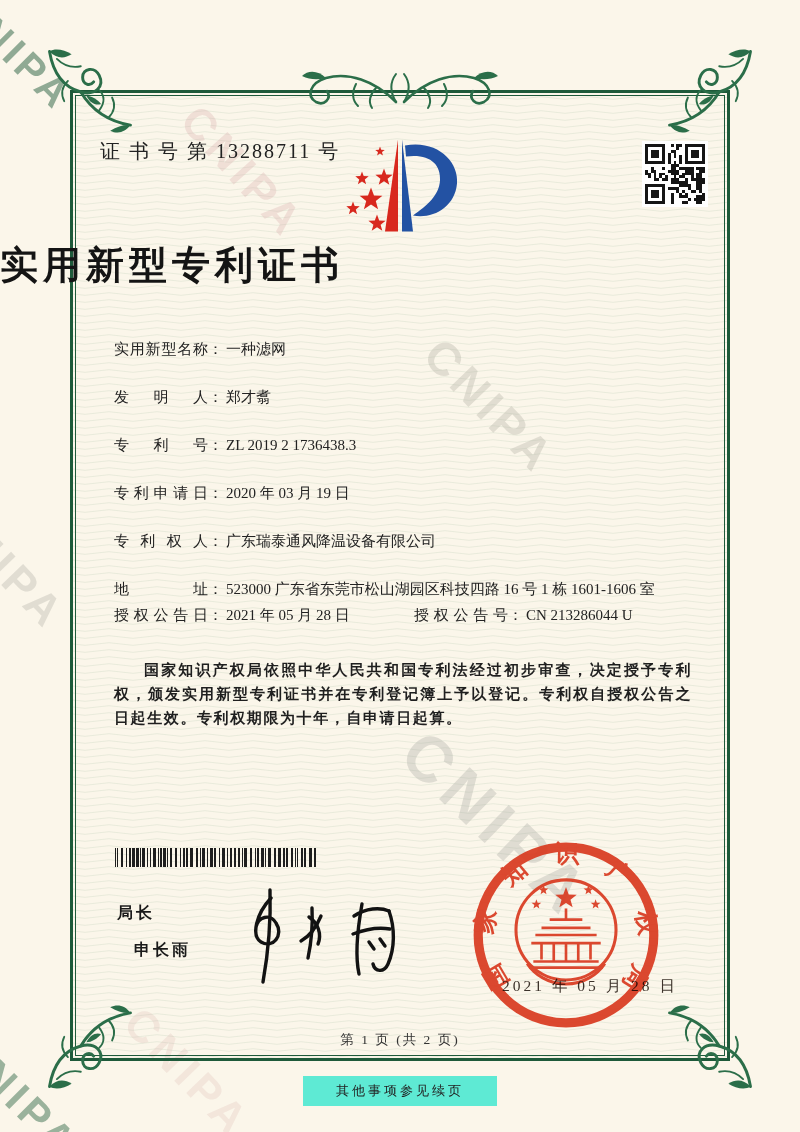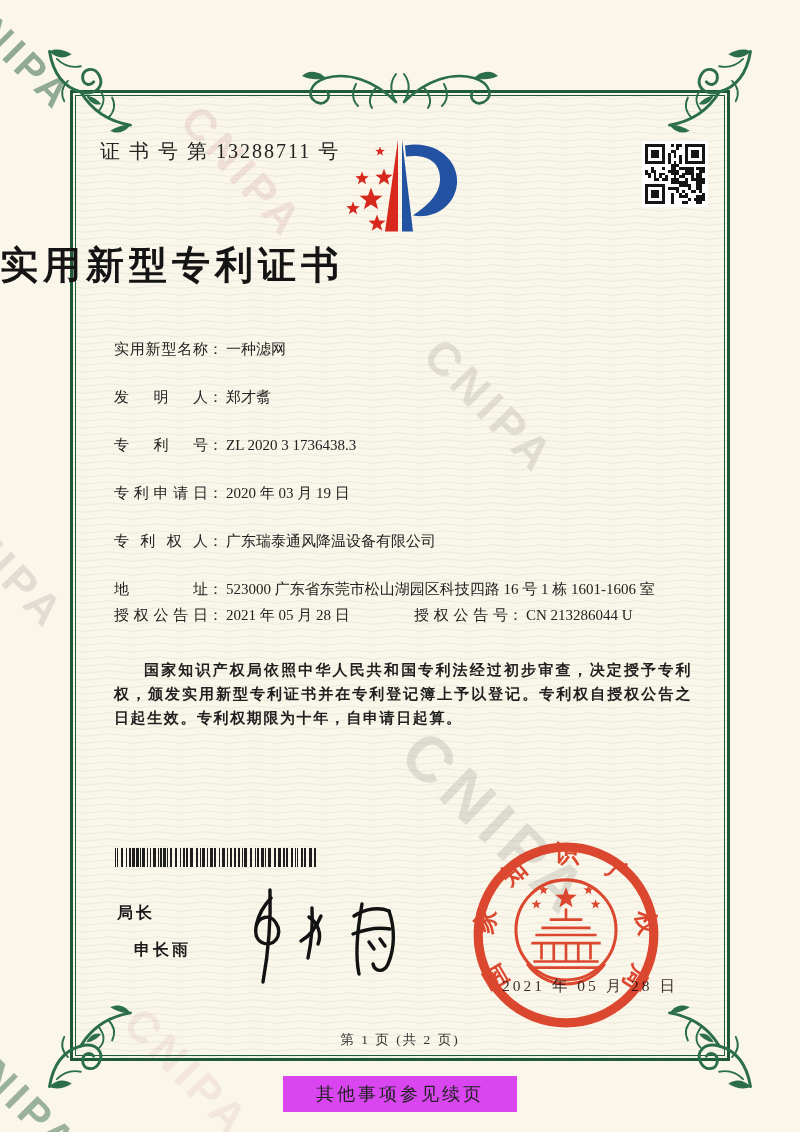--- a/index.html
+++ b/index.html
@@ -56,21 +56,21 @@
                 font-weight:600;font-size:16px;letter-spacing:3px;color:#1a1a1a;}
   .signer-name{position:absolute;left:117px;top:940px;font-family:"Liberation Sans","DejaVu Sans",sans-serif;
                font-weight:600;font-size:16px;letter-spacing:3px;color:#1a1a1a;margin-left:17px;}
   .sig-script{position:absolute;left:226px;top:884px;width:200px;height:102px;}
 
   .seal-date{position:absolute;left:502px;top:976px;font-size:15.5px;letter-spacing:3px;color:#3c332b;z-index:4;}
   .seal{position:absolute;left:468px;top:837px;width:196px;height:196px;z-index:5;mix-blend-mode:multiply;opacity:.93;}
 
   .page-num{position:absolute;left:0;top:1031px;width:800px;text-align:center;font-size:13.5px;letter-spacing:2px;color:#333;}
   .cont-note{position:absolute;left:0;top:1076px;width:800px;text-align:center;z-index:4;}
-  .cont-note span{display:inline-block;background:#d946ef;padding:6px 33px;font-size:18px;letter-spacing:3px;color:#222;}
+  .cont-note span{display:inline-block;background:#5eead4;padding:6px 33px;font-size:13px;letter-spacing:3px;color:#222;}
 </style>
 </head>
 <body>
 
 <div class="page">
 
   <div class="wm wm1">CNIPA</div>
   <div class="wm wm2">CNIPA</div>
   <div class="wm wm3">CNIPA</div>
   <div class="wm wm4">CNIPA</div>
@@ -533,21 +533,21 @@
         <span class="fvalue">一种滤网</span>
       </div>
       <div class="frow">
         <span class="flabel">发明人</span>
           <span class="fcolon">：</span>
         <span class="fvalue">郑才翥</span>
       </div>
       <div class="frow">
         <span class="flabel">专利号</span>
           <span class="fcolon">：</span>
-        <span class="fvalue">ZL 2020 3 1736438.3</span>
+        <span class="fvalue">ZL 2019 2 1736438.3</span>
       </div>
       <div class="frow">
         <span class="flabel">专利申请日</span>
           <span class="fcolon">：</span>
         <span class="fvalue">2020 年 03 月 19 日</span>
       </div>
       <div class="frow">
         <span class="flabel">专利权人</span>
           <span class="fcolon">：</span>
         <span class="fvalue">广东瑞泰通风降温设备有限公司</span>

